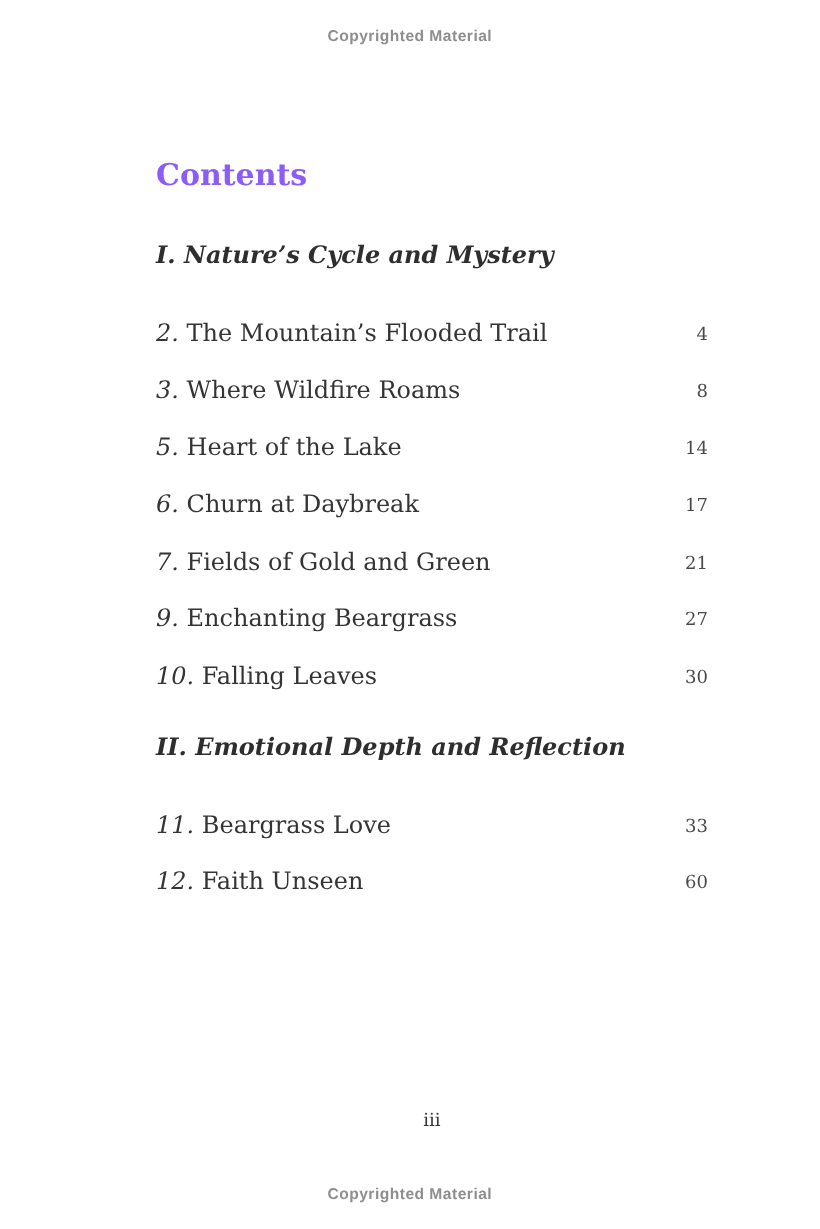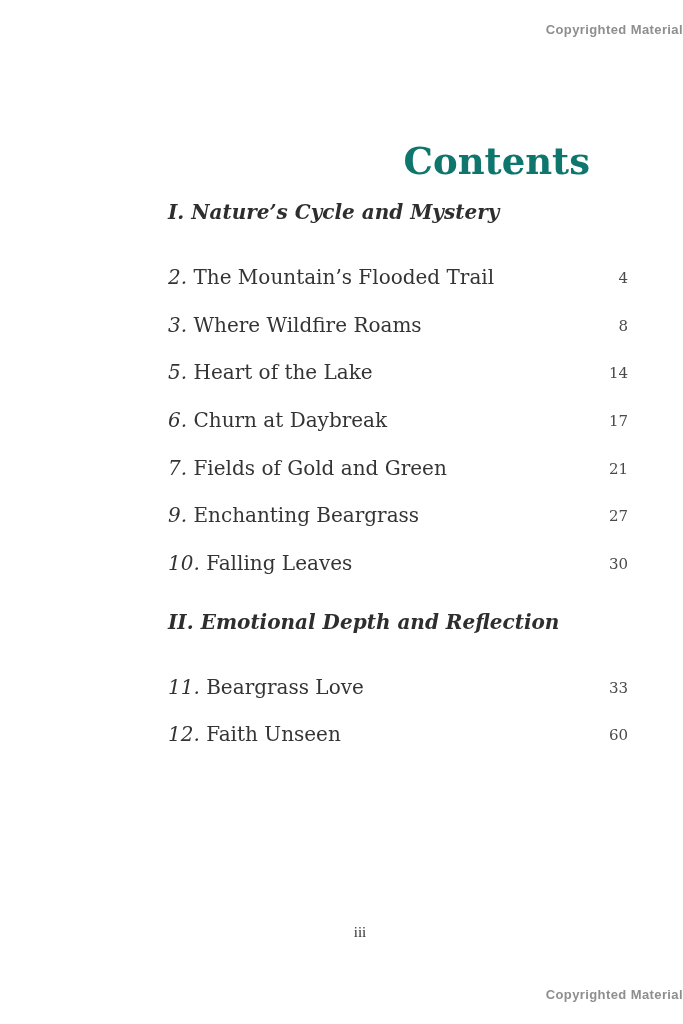--- a/index.html
+++ b/index.html
@@ -13,45 +13,44 @@
     height: 1024px;
     background: #ffffff;
     overflow: hidden;
     font-family: "DejaVu Serif", "Liberation Serif", serif;
     color: var(--ink, #343434);
   }
   .notice {
     position: absolute;
     left: 0;
     width: 100%;
-    text-align: right;
+    text-align: center;
     font-family: "Liberation Sans", sans-serif;
     font-weight: bold;
     font-size: 13px;
     letter-spacing: 0.4px;
     color: var(--muted, #8e8e8e);
   }
   .notice-top { top: 22px; }
   .notice-bottom { top: 987px; }
   .book-title {
     position: absolute;
     top: 114px;
     left: 130px;
     width: 460px;
-    text-align: right;
-    font-size: 37px;
+    text-align: left;
+    font-size: 25px;
     font-weight: bold;
-    color: #0f766e;
+    color: #8b5cf6;
   }
   .toc {
     position: absolute;
     top: 188px;
     left: 130px;
     width: 460px;
-    margin-left: 38px;
   }
   .toc-section + .toc-section { margin-top: 11px; }
   .toc-heading {
     height: 48px;
     display: flex;
     align-items: center;
     font-size: 20px;
     font-weight: bold;
     font-style: italic;
     color: #2e2e2e;
@@ -71,21 +70,20 @@
     padding-top: 2px;
   }
   .folio {
     position: absolute;
     top: 924px;
     left: 130px;
     width: 460px;
     text-align: center;
     font-size: 15px;
     color: #333333;
-    font-family: Liberation Serif, serif;
   }
 </style>
 </head>
 <body>
 
 <div class="page">
   <div class="notice notice-top">Copyrighted Material</div>
 
   <h1 class="book-title">Contents</h1>
 

